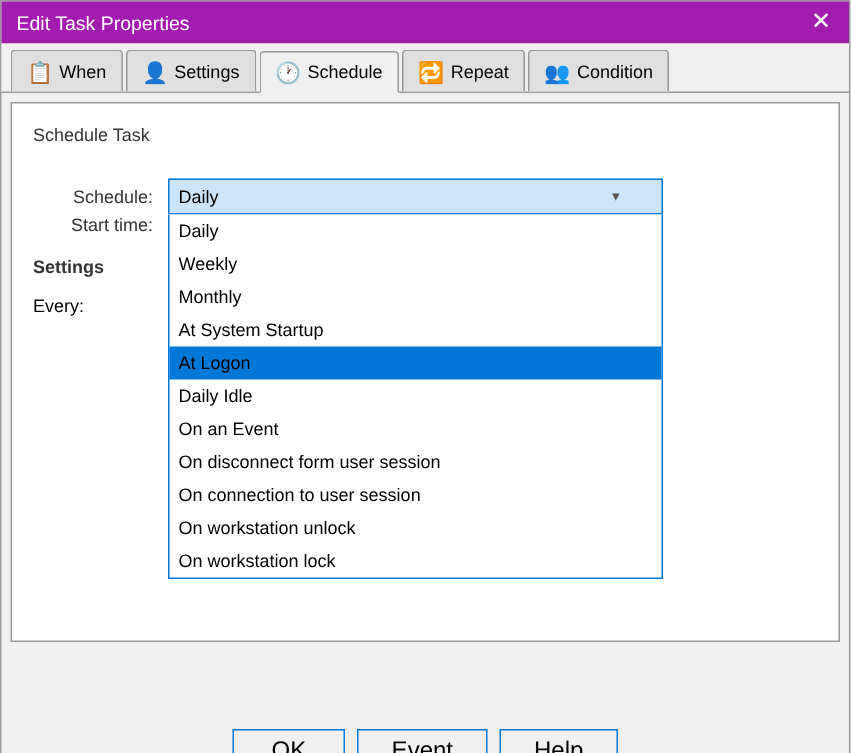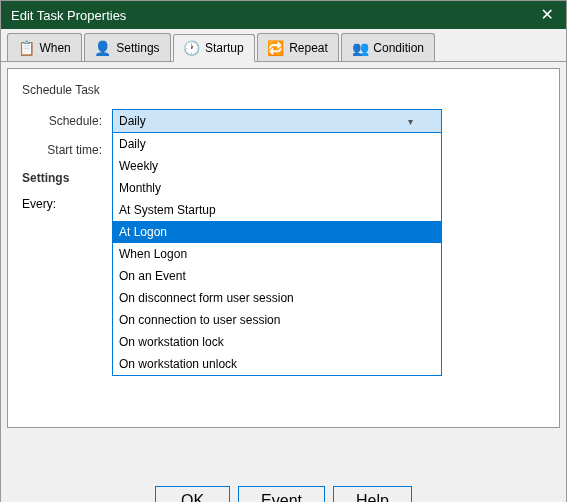--- a/index.html
+++ b/index.html
@@ -12,21 +12,21 @@
       justify-content: center;
       min-height: 100vh;
     }
     .dialog {
       width: 567px;
       background: #f0f0f0;
       border: 1px solid #999;
       box-shadow: 2px 2px 8px rgba(0,0,0,0.3);
     }
     .title-bar {
-      background: #14532d;
+      background: #a21caf;
       color: white;
       padding: 6px 10px;
       display: flex;
       align-items: center;
       justify-content: space-between;
     }
     .title-bar-text {
       font-size: 13px;
       font-weight: normal;
     }
@@ -72,26 +72,25 @@
       background: white;
       border: 1px solid #999;
       margin: 6px;
       padding: 14px;
       min-height: 360px;
       position: relative;
     }
     .section-title {
       font-size: 12px;
       color: #333;
-      margin-bottom: 12px;
+      margin-bottom: 22px;
     }
     .form-row {
       display: flex;
       align-items: center;
-      margin-bottom: 10px;
     }
     .form-label {
       width: 90px;
       text-align: right;
       padding-right: 10px;
       font-size: 12px;
       color: #333;
     }
     .dropdown-container {
       position: relative;
@@ -124,21 +123,21 @@
       border-top: none;
       z-index: 10;
       font-size: 12px;
     }
     .dropdown-item {
       padding: 4px 6px;
       cursor: pointer;
     }
     .dropdown-item.selected {
       background: #0078d7;
-      color: #ffffff;
+      color: #000000;
     }
     .settings-section {
       margin-top: 14px;
     }
     .settings-label {
       font-size: 12px;
       font-weight: bold;
       margin-bottom: 8px;
       color: #333;
     }
@@ -188,21 +187,21 @@
     <div class="tab">
       <span class="tab-icon">📋</span>
       <span>When</span>
     </div>
     <div class="tab">
       <span class="tab-icon">👤</span>
       <span>Settings</span>
     </div>
     <div class="tab active">
       <span class="tab-icon">🕐</span>
-      <span>Startup</span>
+      <span>Schedule</span>
     </div>
     <div class="tab">
       <span class="tab-icon">🔁</span>
       <span>Repeat</span>
     </div>
     <div class="tab">
       <span class="tab-icon">👥</span>
       <span>Condition</span>
     </div>
   </div>
@@ -216,26 +215,26 @@
         <div class="dropdown-trigger">
           <span>Daily</span>
           <span class="dropdown-arrow">▾</span>
         </div>
         <div class="dropdown-list">
           <div class="dropdown-item">Daily</div>
           <div class="dropdown-item">Weekly</div>
           <div class="dropdown-item">Monthly</div>
           <div class="dropdown-item">At System Startup</div>
           <div class="dropdown-item selected">At Logon</div>
-          <div class="dropdown-item">When Logon</div>
+          <div class="dropdown-item">Daily Idle</div>
           <div class="dropdown-item">On an Event</div>
           <div class="dropdown-item">On disconnect form user session</div>
           <div class="dropdown-item">On connection to user session</div>
+          <div class="dropdown-item">On workstation unlock</div>
           <div class="dropdown-item">On workstation lock</div>
-          <div class="dropdown-item">On workstation unlock</div>
         </div>
       </div>
     </div>
 
     <div class="form-row">
       <span class="form-label">Start time:</span>
     </div>
 
     <div class="settings-section">
       <div class="settings-label">Settings</div>

